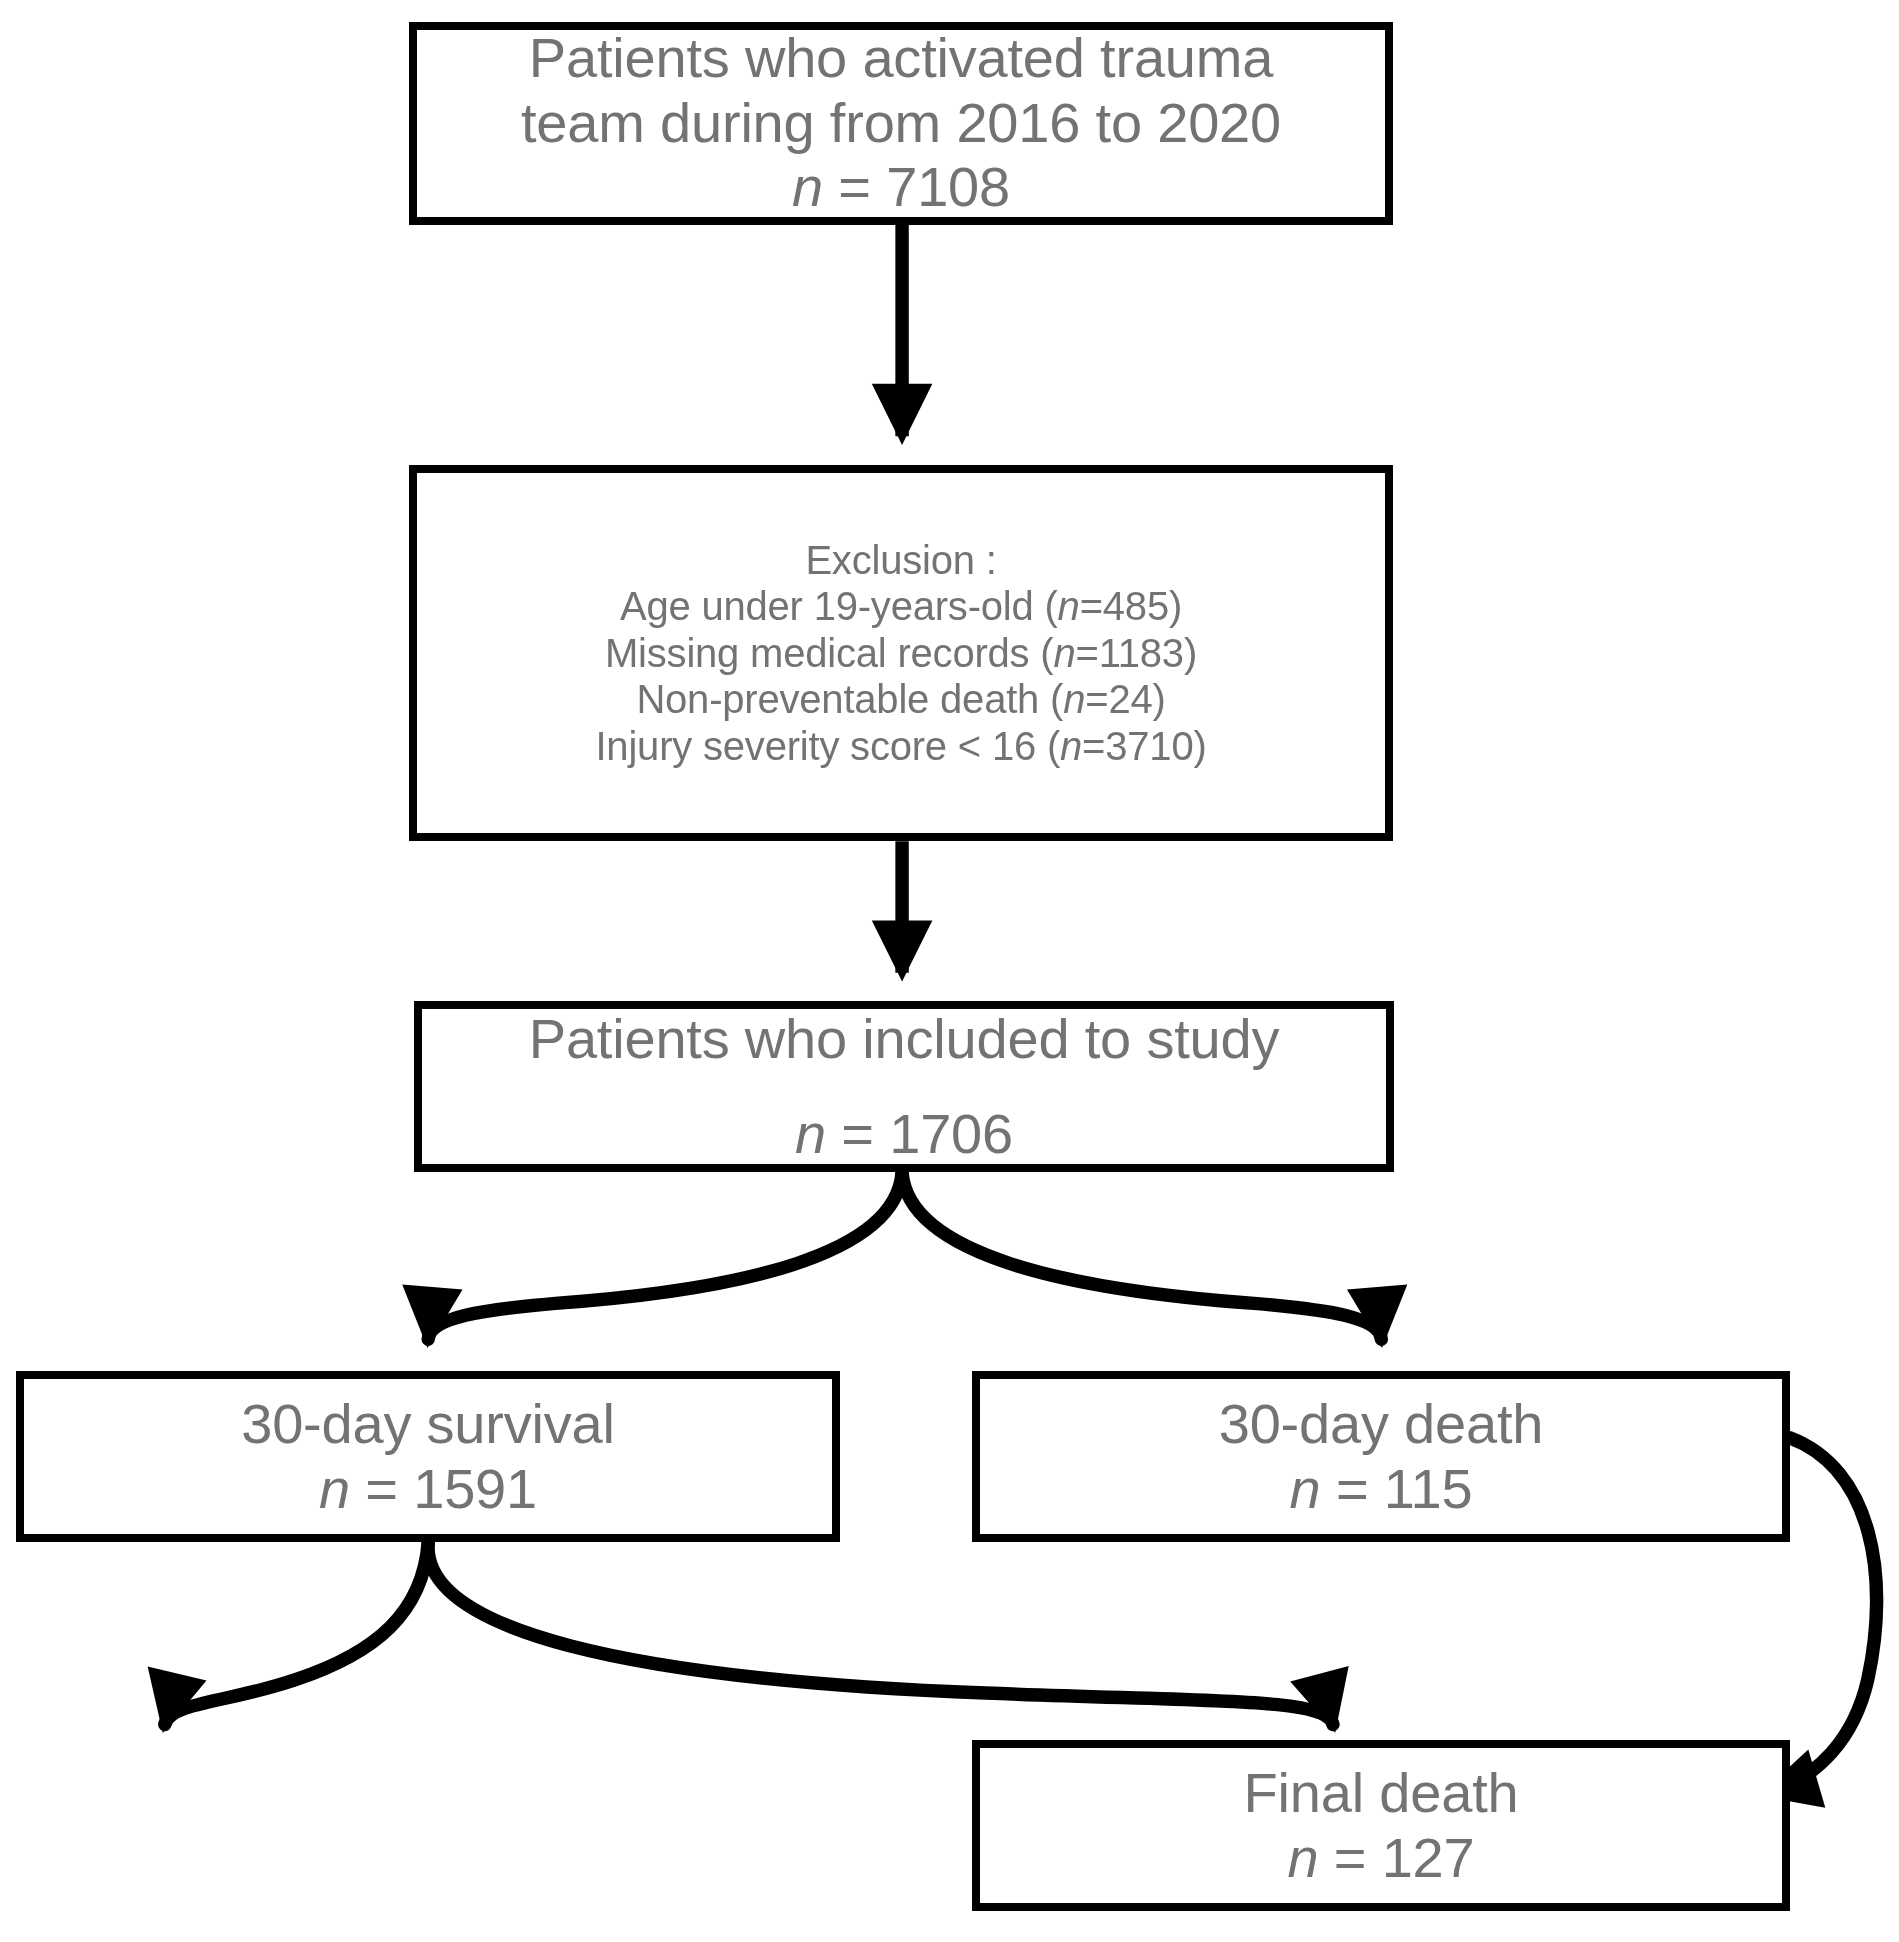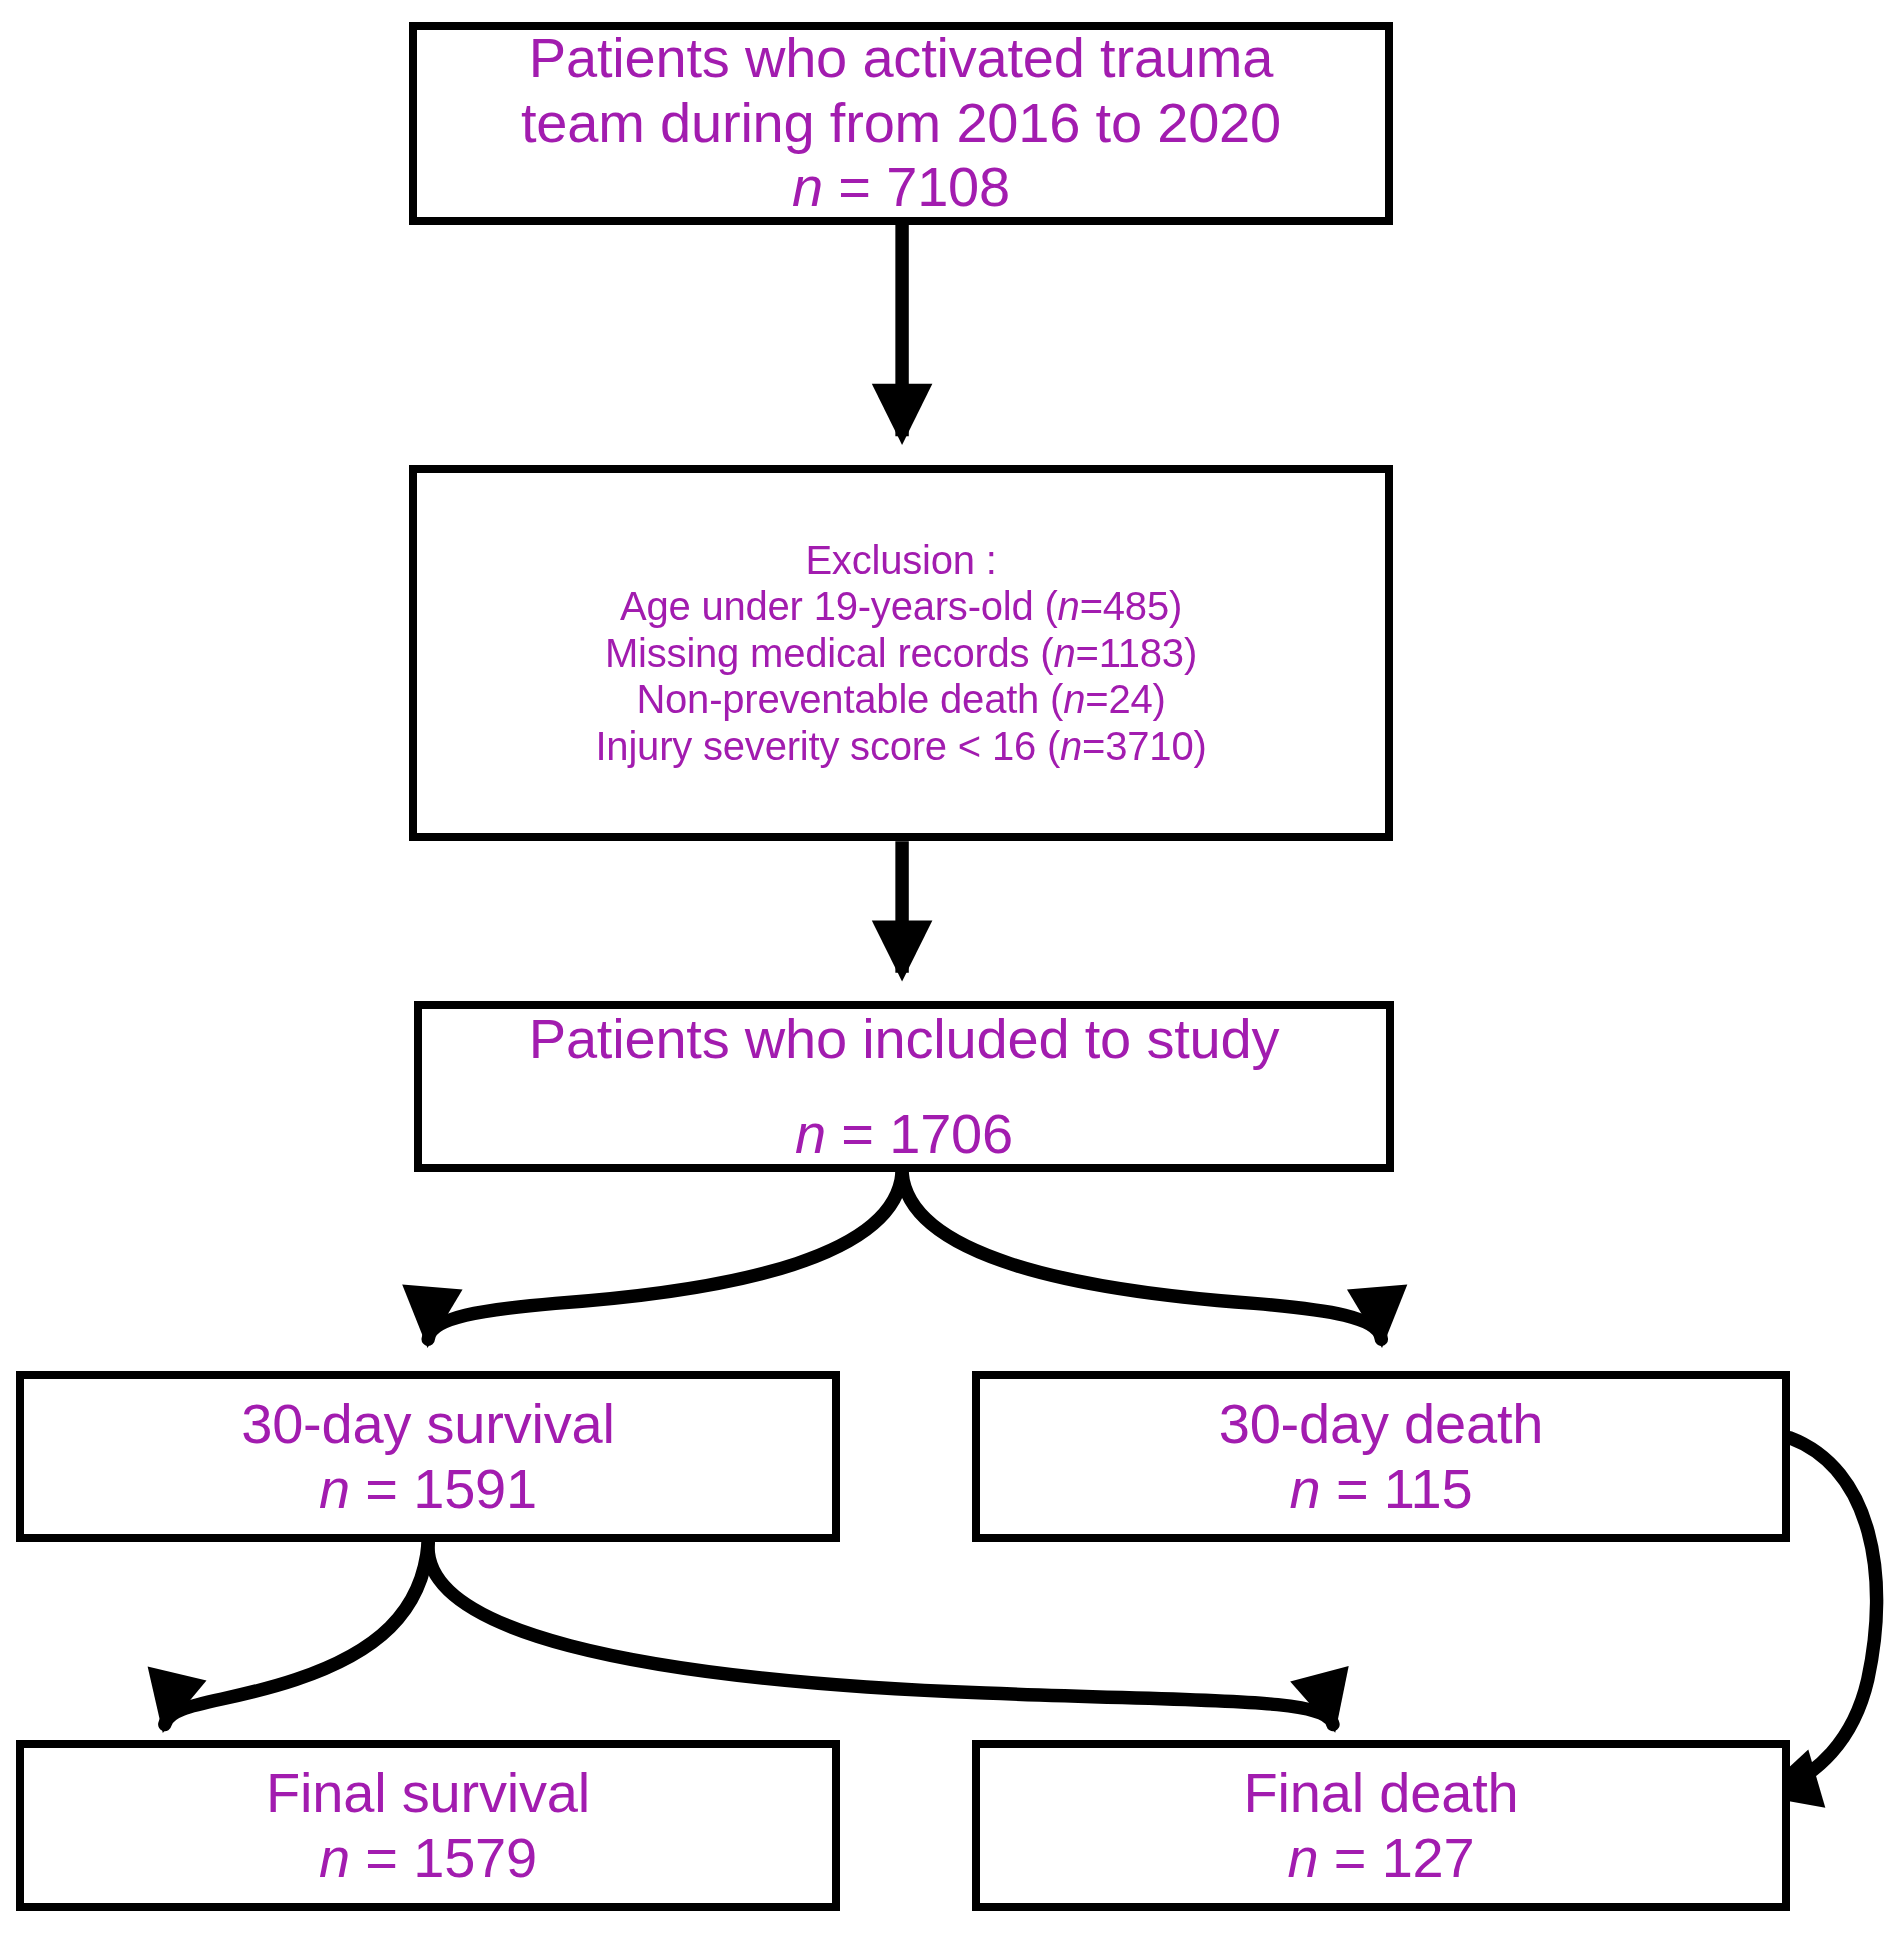--- a/index.html
+++ b/index.html
@@ -25,21 +25,21 @@
   .node {
     position: absolute;
     box-sizing: border-box;
     border: 8px solid #000000;
     background: #ffffff;
     display: flex;
     flex-direction: column;
     align-items: center;
     justify-content: center;
     text-align: center;
-    color: #a21caf;
+    color: #737373;
     line-height: 1.16;
     z-index: 2;
   }
   .node .line {
     display: block;
     white-space: nowrap;
     font-size: 54px;
     letter-spacing: -0.2px;
   }
   .node.big .line { font-size: 56px; }
@@ -119,24 +119,20 @@
   <div class="node big" id="node-surv30">
     <span class="line">30-day survival</span>
     <span class="line"><em class="nitalic">n</em>&nbsp;<span>= 1591</span></span>
   </div>
 
   <div class="node big" id="node-death30">
     <span class="line">30-day death</span>
     <span class="line"><em class="nitalic">n</em>&nbsp;<span>= 115</span></span>
   </div>
 
-  <div class="node big" id="node-finalsurv">
-    <span class="line">Final survival</span>
-    <span class="line"><em class="nitalic">n</em>&nbsp;<span>= 1579</span></span>
-  </div>
 
   <div class="node big" id="node-finaldeath">
     <span class="line">Final death</span>
     <span class="line"><em class="nitalic">n</em>&nbsp;<span>= 127</span></span>
   </div>
 
 </div>
 
 
 </body></html>

